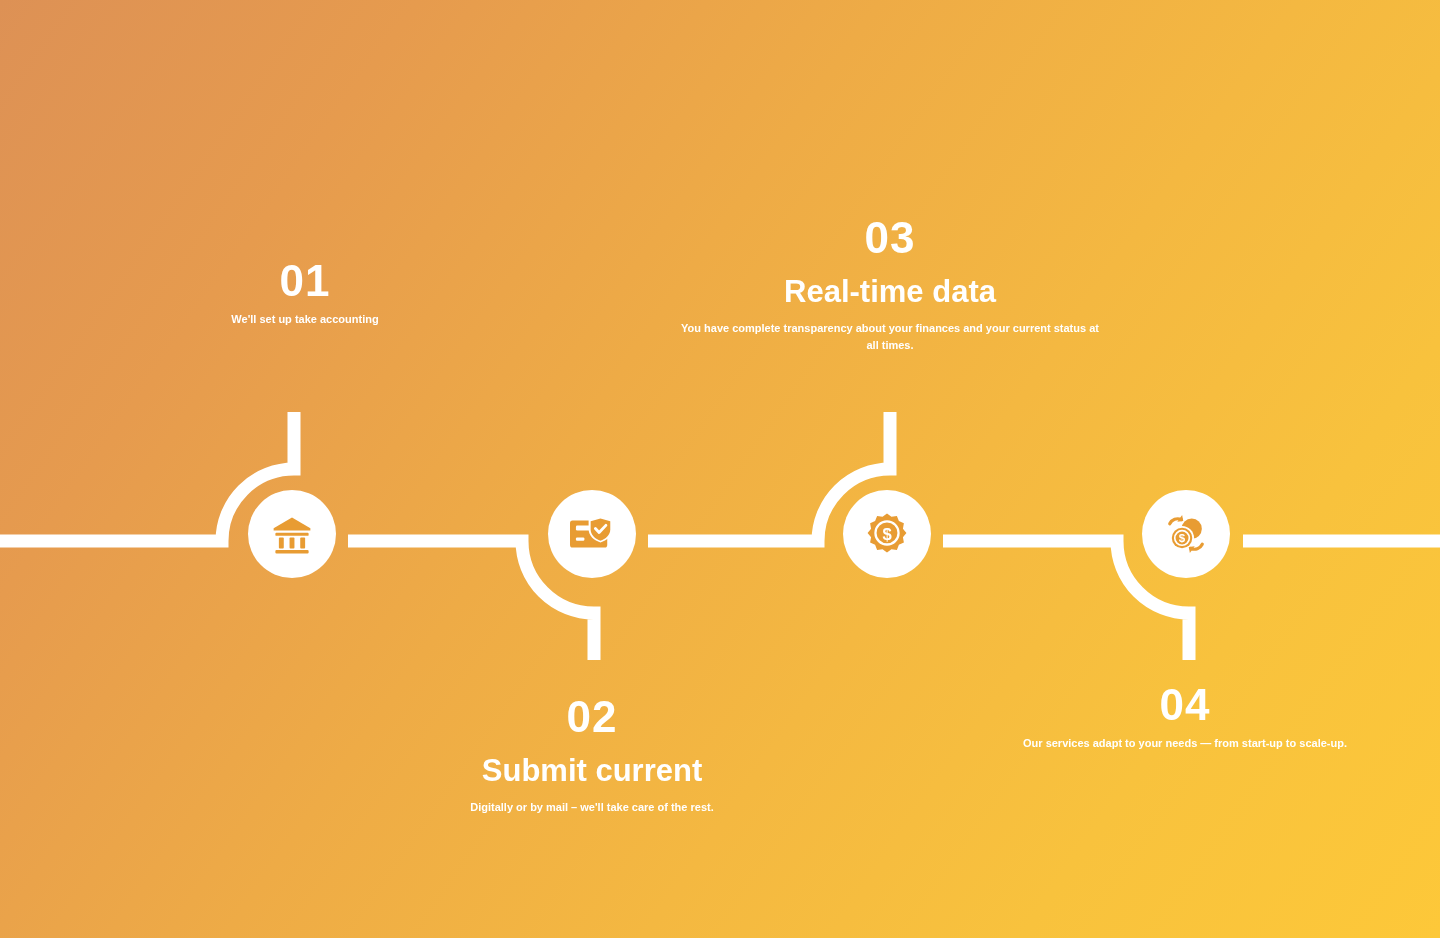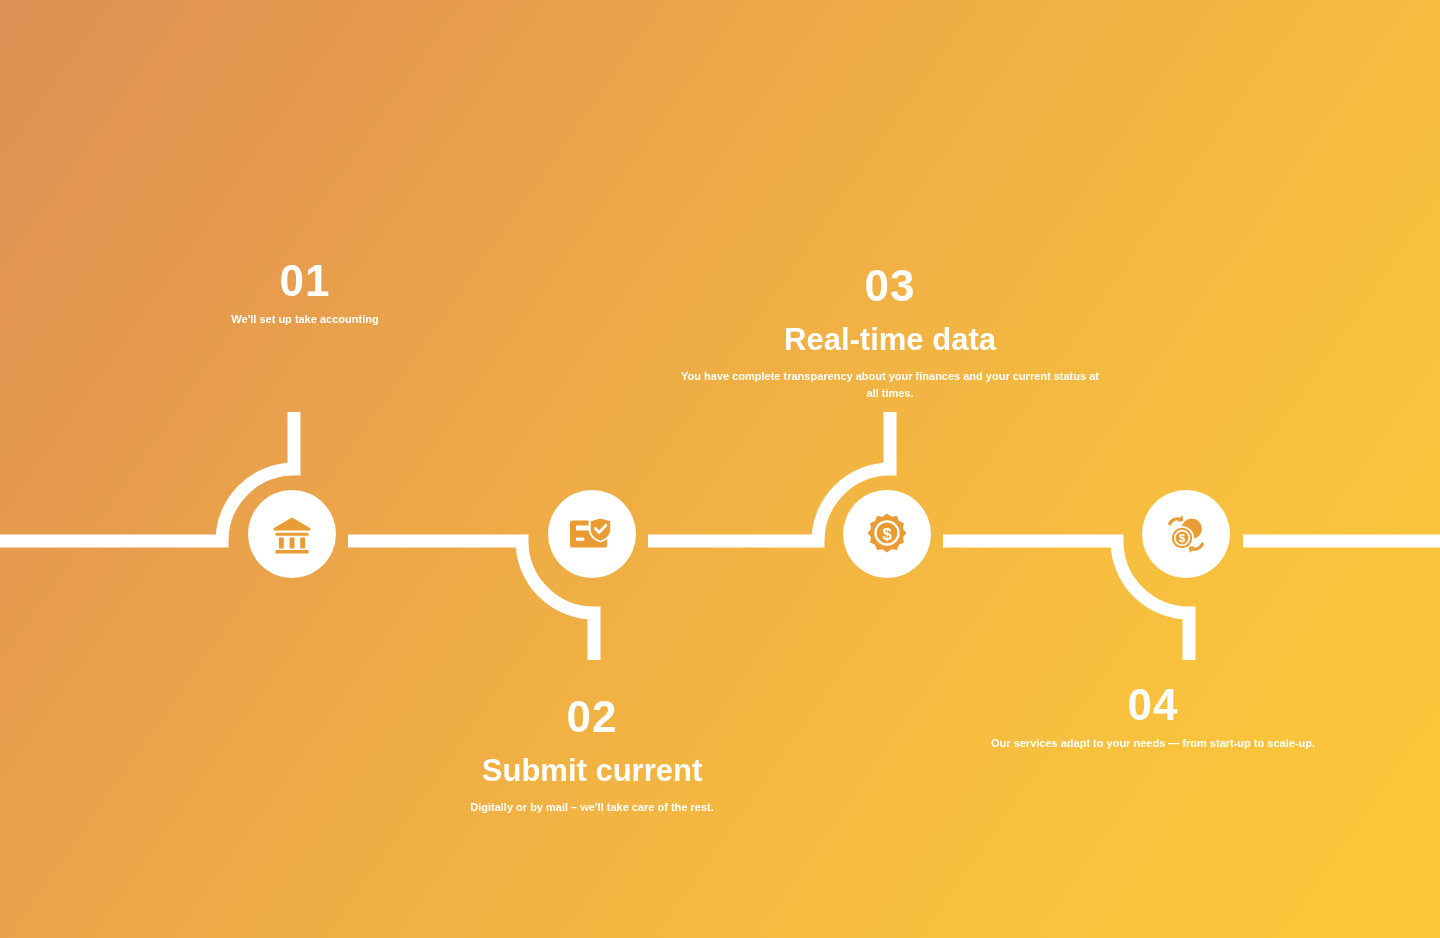--- a/index.html
+++ b/index.html
@@ -77,22 +77,22 @@
     font-size: 11px;
     font-weight: bold;
     line-height: 1.55;
     margin-top: 7px;
     color: #ffffff;
   }
 
   
   #text-01 { left: 130px;  top: 258px; width: 350px; }
   #text-02 { left: 432px;  top: 682px; width: 320px; margin-top: 12px; }
-  #text-03 { left: 680px;  top: 215px; width: 420px; margin-top: 48px; }
-  #text-04 { left: 978px; top: 682px; width: 350px; }
+  #text-03 { left: 680px;  top: 215px; width: 420px; }
+  #text-04 { left: 1010px; top: 682px; width: 350px; }
 
   #node-01 { left: 248px;  top: 490px; }
   #node-02 { left: 548px;  top: 490px; }
   #node-03 { left: 843px;  top: 490px; }
   #node-04 { left: 1142px; top: 490px; }
 </style>
 </head>
 <body>
 
 <div class="stage">

